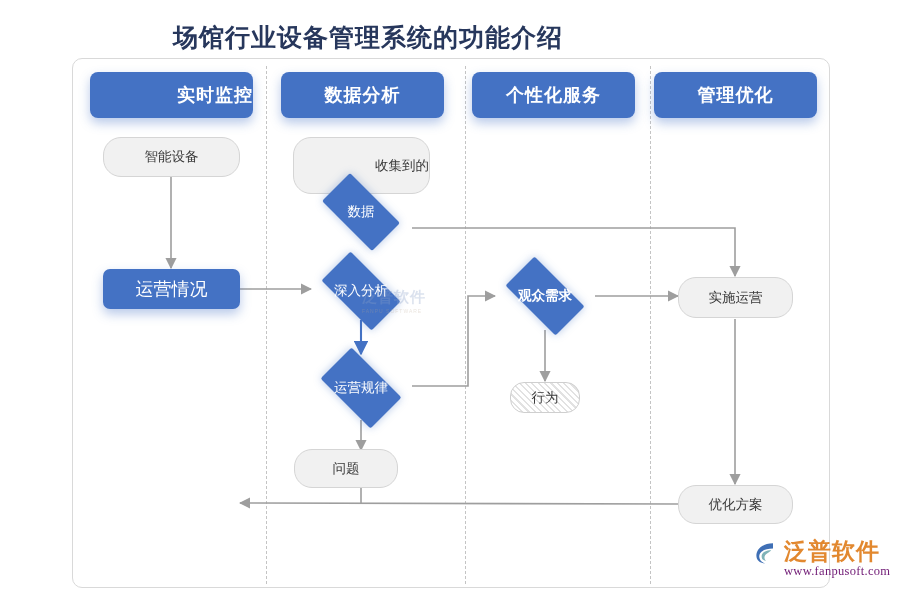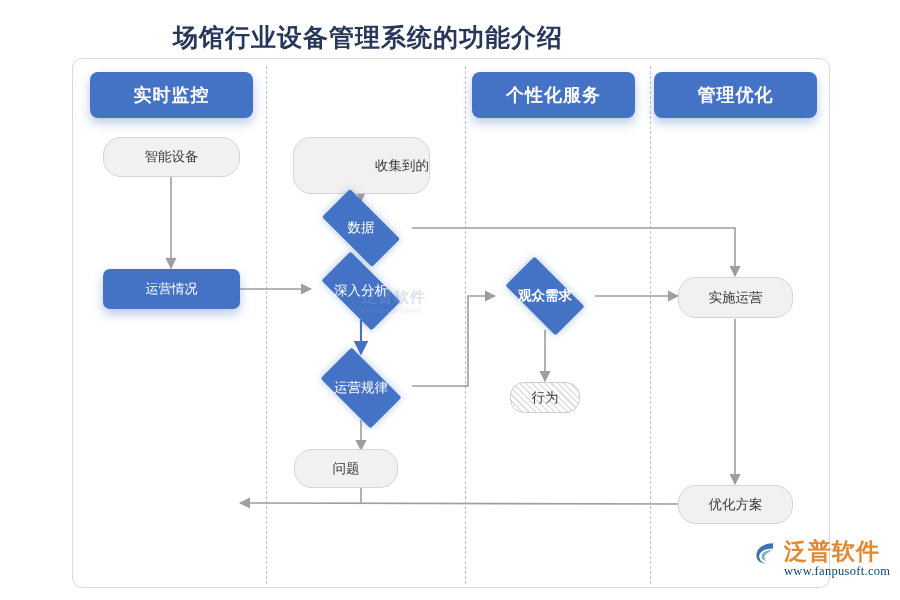--- a/index.html
+++ b/index.html
@@ -44,21 +44,21 @@
     font-size:18px;font-weight:bold;letter-spacing:1px;
     box-shadow:0 5px 11px rgba(68,114,196,0.38);
   }
   
   .gbox{
     background:#f1f1f1;border:1px solid #d5d5d5;border-radius:18px;
     color:#3a3a3a;font-size:13.5px;
   }
   
   .bbox{
-    background:#4472C4;border-radius:7px;color:#ffffff;font-size:13px;
+    background:#4472C4;border-radius:7px;color:#ffffff;font-size:18px;
     box-shadow:0 5px 11px rgba(68,114,196,0.38);
   }
   
   .hbox{
     border:1px solid #cfcfcf;border-radius:14px;color:#3a3a3a;font-size:13.5px;
     background-color:#fbfbfb;
     background-image:repeating-linear-gradient(45deg,
         #ffffff 0px,#ffffff 3px,#e2e2e2 3px,#e2e2e2 4.5px);
   }
   
@@ -83,21 +83,21 @@
   #wm-center .t2{font-size:5px;color:#b9a68f;letter-spacing:1px;margin-top:1px;}
 
   #logo{position:absolute;left:752px;top:536px;width:140px;height:48px;}
   #logo .mark{position:absolute;left:0;top:2px;width:28px;height:28px;}
   #logo .brand{
     position:absolute;left:32px;top:0px;font-size:23px;font-weight:bold;
     color:#e2882f;letter-spacing:1px;white-space:nowrap;
   }
   #logo .url{
     position:absolute;left:32px;top:28px;font-size:12.5px;
-    color:#0c4a6e;letter-spacing:0.3px;white-space:nowrap;
+    color:#701a75;letter-spacing:0.3px;white-space:nowrap;
     font-family:"Liberation Serif","DejaVu Serif",serif;
   }
 </style>
 </head>
 <body>
 
 <div id="stage">
 
   <div id="title">场馆行业设备管理系统的功能介绍</div>
 
@@ -137,39 +137,42 @@
       <path d="M735,319 L735,484"></path>
 
       <path d="M678,504 L240,503"></path>
     </g>
 
     <path d="M361,488 L361,503" fill="none" stroke="#9e9e9e" stroke-width="1.6"></path>
 
     <path d="M361,320 L361,354" fill="none" stroke="#4472C4" stroke-width="2.1" marker-end="url(#ahB)"></path>
   </svg>
 
-  <div class="node hdr" style="left:90px;top:72px;width:163px;height:46px;">
+  <div class="node hdr" style="left:90px;top:72px;width:163px;height:46px;justify-content:flex-end;">
     <span>实时监控</span>
+  </div>
+  <div class="node hdr" style="left:281px;top:72px;width:163px;height:46px;">
+    <span>数据分析</span>
   </div>
   <div class="node hdr" style="left:654px;top:72px;width:163px;height:46px;">
     <span>管理优化</span>
   </div>
   <div class="node hdr" style="left:472px;top:72px;width:163px;height:46px;">
     <span>个性化服务</span>
   </div>
 
   <div class="node gbox" style="left:103px;top:137px;width:137px;height:40px;">
     <span>智能设备</span>
   </div>
 
   <div class="node gbox" style="left:293px;top:137px;width:137px;height:57px;justify-content:flex-end;">
     <span>收集到的</span>
   </div>
 
-  <div class="node dia" style="left:311px;top:200px;width:100px;height:56px;">
+  <div class="node dia" style="left:311px;top:184px;width:100px;height:56px;">
     <div class="shape"></div>
     <div class="lbl">数据</div>
   </div>
 
   <div class="node bbox" style="left:103px;top:269px;width:137px;height:40px;">
     <span>运营情况</span>
   </div>
 
   <div class="node dia" style="left:311px;top:262px;width:100px;height:58px;">
     <div class="shape"></div>

